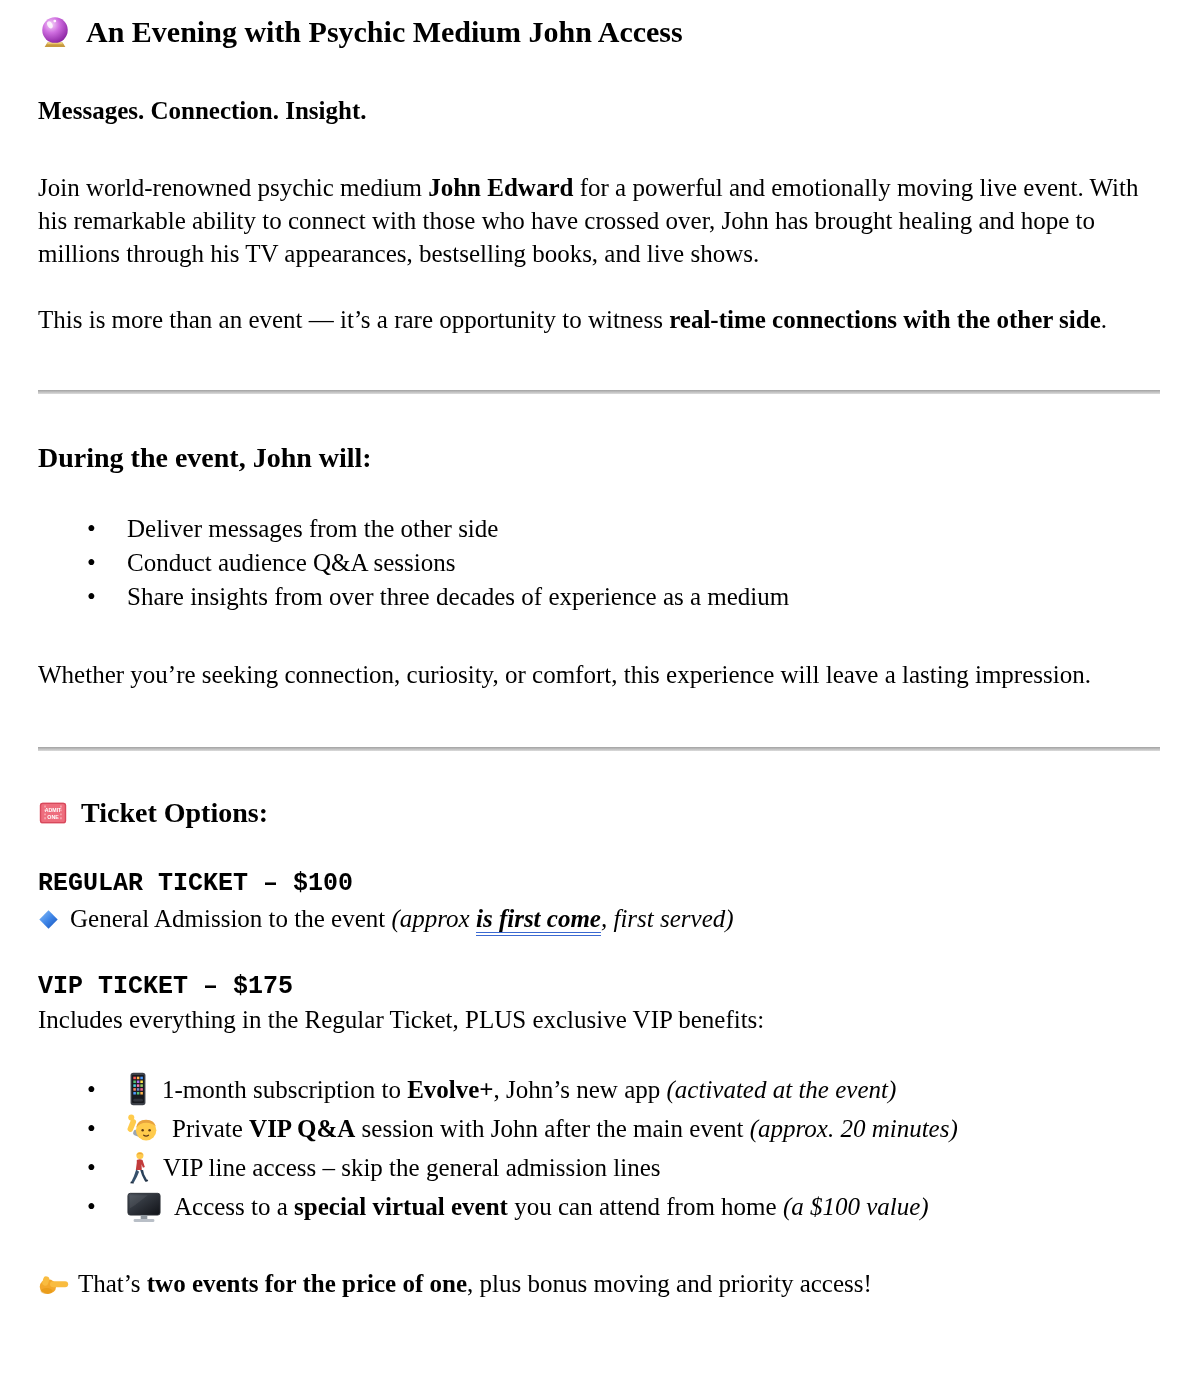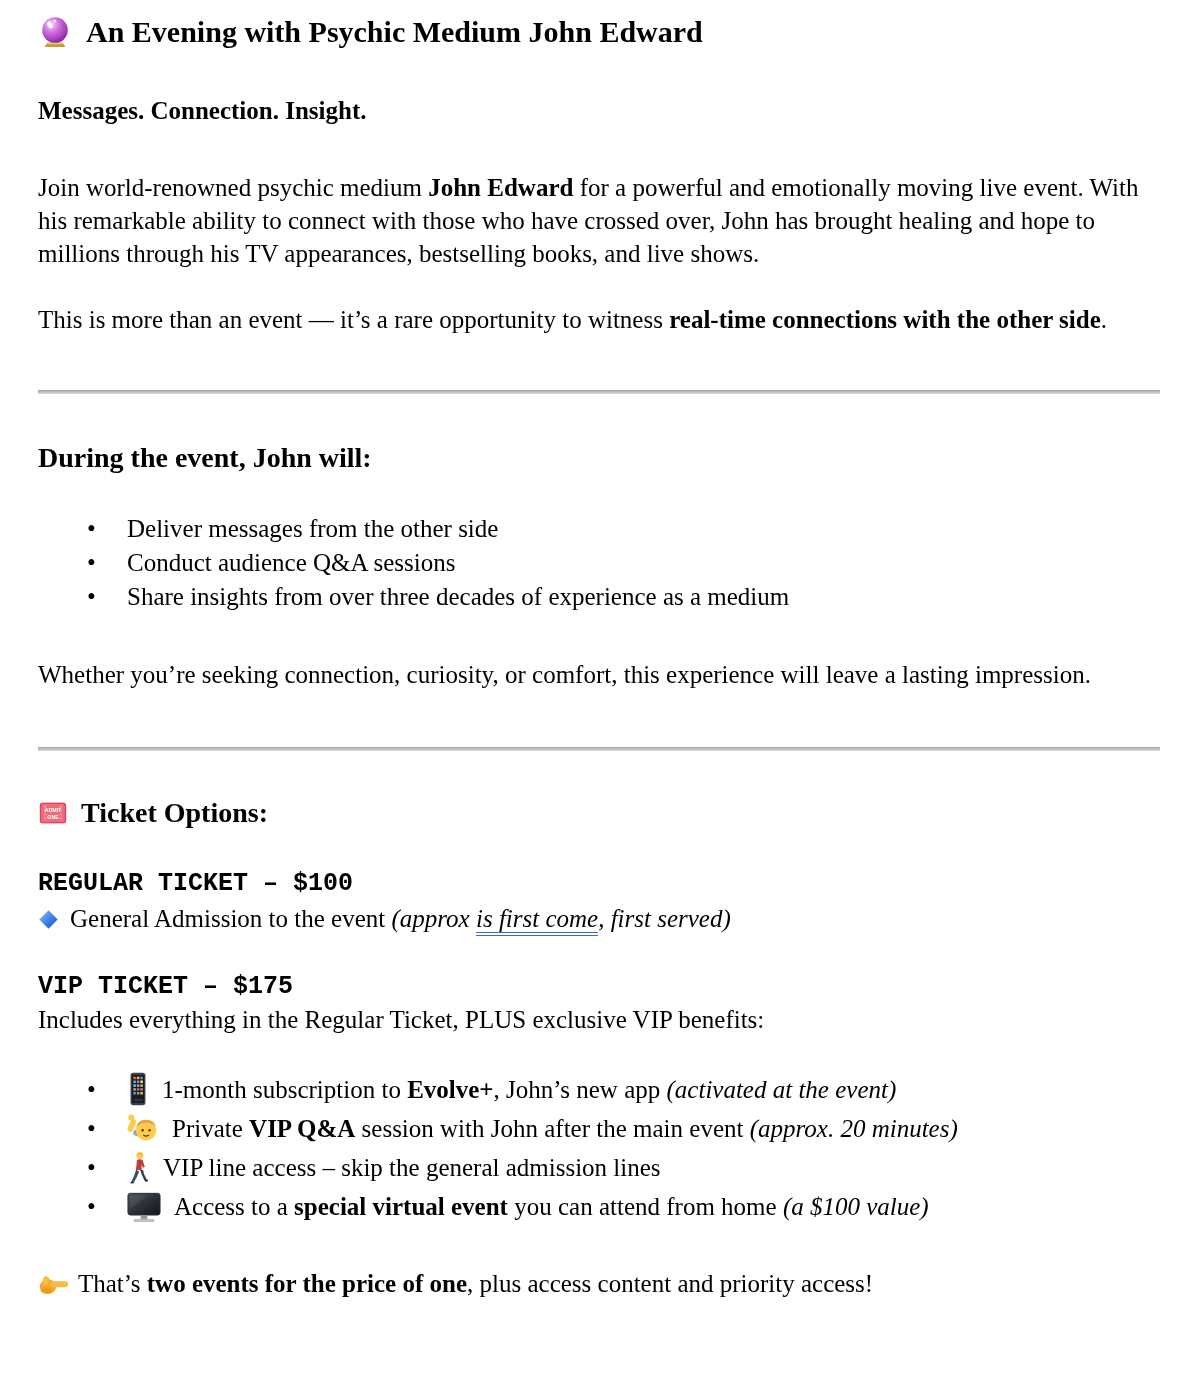--- a/index.html
+++ b/index.html
@@ -2,21 +2,21 @@
 <html style="--grammar: #3b69d1;"><head>
 <meta charset="utf-8">
 <style>
   * { margin:0; padding:0; box-sizing:border-box; }
   html,body { width:1200px; height:1399px; background:#ffffff; overflow:hidden; }
   body { font-family:"Liberation Serif", serif; color:#000; }
   .doc { padding:12px 40px 0 38px; }
 
   .b { font-weight:bold; }
   .i { font-style:italic; }
-  .u { border-bottom:4px double var(--grammar, #3b69d1); }
+  .u { border-bottom:4px double var(--grammar, #3b69d1);font-weight:bold; }
 
   h1 { font-size:30px; line-height:40px; font-weight:bold;
        display:flex; align-items:center; gap:14px; }
   .icon { display:inline-block; line-height:0; }
   .icon svg { display:inline-block; vertical-align:middle; }
 
   .tagline { font-size:25px; font-weight:bold; line-height:33px; margin-top:42px; }
 
   p.body { font-size:25px; line-height:33px; margin-top:44px; }
   p.body.tight { margin-top:33px; }
@@ -64,21 +64,21 @@
             <stop offset="1" stop-color="#7c1495"></stop>
           </radialGradient>
         </defs>
         <path d="M10 29 L26 29 L29 34 L7 34 Z" fill="#c79a3e"></path>
         <path d="M10.5 29 L25.5 29 L26.6 31 L9.4 31 Z" fill="#ecca70"></path>
         <circle cx="18" cy="16" r="13.5" fill="url(#g-cb)"></circle>
         <ellipse cx="12.6" cy="10.5" rx="2.6" ry="4" fill="#ffffff" opacity="0.8" transform="rotate(-28 12.6 10.5)"></ellipse>
         <circle cx="17.8" cy="6.4" r="1.5" fill="#ffffff" opacity="0.9"></circle>
       </svg>
     </span>
-    <span>An Evening with Psychic Medium John Edward</span>
+    <span>An Evening with Psychic Medium John Access</span>
   </h1>
 
   <p class="tagline">Messages. Connection. Insight.</p>
 
   <p class="body"><span>Join world-renowned psychic medium </span><span class="b">John Edward</span><span> for a powerful and emotionally moving live event. With his remarkable ability to connect with those who have crossed over, John has brought healing and hope to millions through his TV appearances, bestselling books, and live shows.</span></p>
 
   <p class="body tight"><span>This is more than an event — it’s a rare opportunity to witness </span><span class="b">real-time connections with the other side</span><span>.</span></p>
 
   <hr class="divider">
 
@@ -203,16 +203,16 @@
   </ul>
 
   <p class="footer">
     <span class="icon">
       <svg width="31" height="27" viewBox="0 0 36 30">
         <ellipse cx="11.5" cy="17.5" rx="9.5" ry="8.5" fill="#f3a82c"></ellipse>
         <rect x="5.5" y="5.5" width="7" height="11" rx="3.4" fill="#f9bc40" transform="rotate(16 9 11)"></rect>
         <rect x="14" y="11.2" width="21" height="7" rx="3.5" fill="#f9bc40"></rect>
         <ellipse cx="10" cy="22.5" rx="7" ry="3.4" fill="#e1930f" opacity="0.55"></ellipse>
       </svg>
-    </span><span><span>That’s </span><span class="b">two events for the price of one</span><span>, plus access content and priority access!</span></span>
+    </span><span><span>That’s </span><span class="b">two events for the price of one</span><span>, plus bonus moving and priority access!</span></span>
   </p>
 
 </div>
 
 </body></html>

